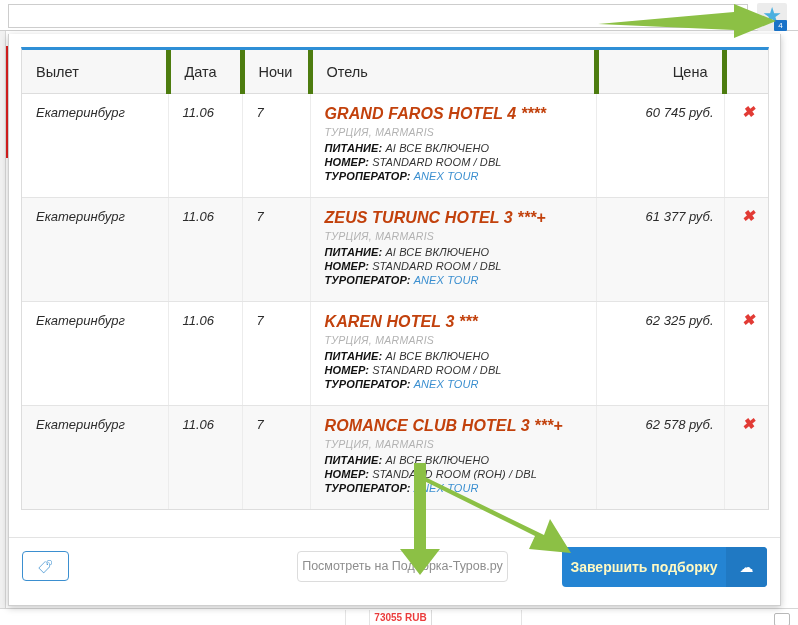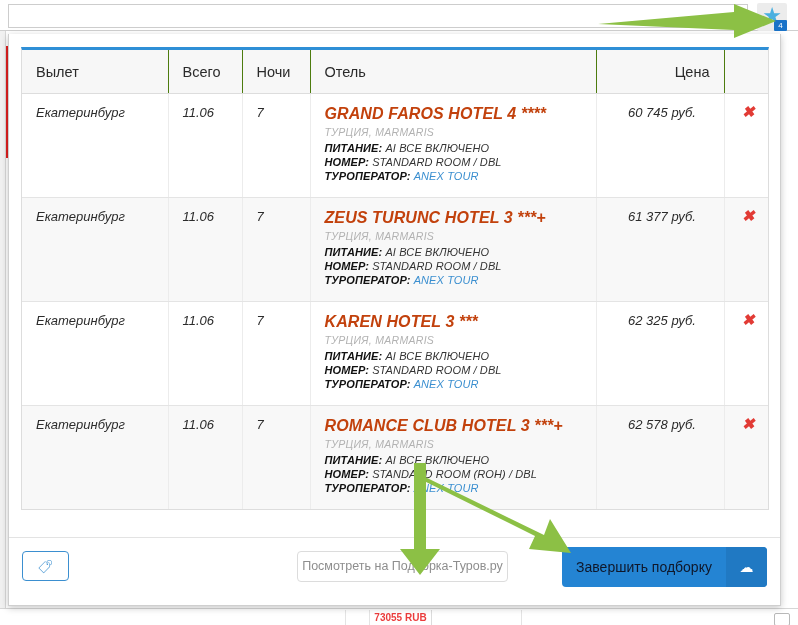--- a/index.html
+++ b/index.html
@@ -137,21 +137,21 @@
     border-collapse: collapse;
     table-layout: fixed;
   }
   table.tours th {
     background: #f7f7f7;
     font-weight: normal;
     font-size: 14.5px;
     color: #2a2a2a;
     text-align: left;
     padding: 14px 10px 13px 14px;
-    border-right: 1px solid #4d7c0f;
+    border-right: 5px solid #4d7c0f;
     border-bottom: 1px solid #dddddd;
     vertical-align: middle;
     white-space: nowrap;
   }
   table.tours th.num { text-align: right; padding-right: 14px; }
   table.tours th.last { border-right: none; }
 
   table.tours td {
     border-right: 1px solid #ececec;
     border-bottom: 1px solid #e4e4e4;
@@ -159,21 +159,21 @@
     padding: 11px 10px 14px 14px;
     font-size: 13px;
     color: #2b2b2b;
     font-style: italic;
   }
   table.tours td.last { border-right: none; }
   table.tours tr.alt td { background: #f8f8f8; }
   table.tours tr:last-child td { border-bottom: none; }
 
   td.price {
-    text-align: center;
+    text-align: right;
     padding-right: 14px;
     white-space: nowrap;
     font-size: 13px;
   }
   td.delcell {
     text-align: center;
     padding-left: 0; padding-right: 0;
   }
   .del-x {
     color: #e23b35;
@@ -262,23 +262,23 @@
     background: #2484d3;
     border-radius: 4px;
     box-sizing: border-box;
     cursor: pointer;
     overflow: hidden;
   }
   .btn-finish-label {
     position: absolute;
     left: 0; top: 0;
     width: 164px; height: 40px;
-    color: #0f172a;
+    color: #fef9c3;
     font-size: 14px;
-    font-weight: normal;
+    font-weight: bold;
     line-height: 40px;
     text-align: center;
   }
   .btn-finish-icon {
     position: absolute;
     right: 0; top: 0;
     width: 41px; height: 40px;
     background: #2079c3;
     color: #fff;
     font-size: 14px;
@@ -324,21 +324,21 @@
           <col style="width:146px">
           <col style="width:74px">
           <col style="width:68px">
           <col style="width:286px">
           <col style="width:128px">
           <col style="width:44px">
         </colgroup>
         <thead>
           <tr>
             <th>Вылет</th>
-            <th>Всего</th>
+            <th>Дата</th>
             <th>Ночи</th>
             <th>Отель</th>
             <th class="num">Цена</th>
             <th class="last"></th>
           </tr>
         </thead>
         <tbody id="tbody">
             <tr>
               <td>Екатеринбург</td>
               <td>11.06</td>

